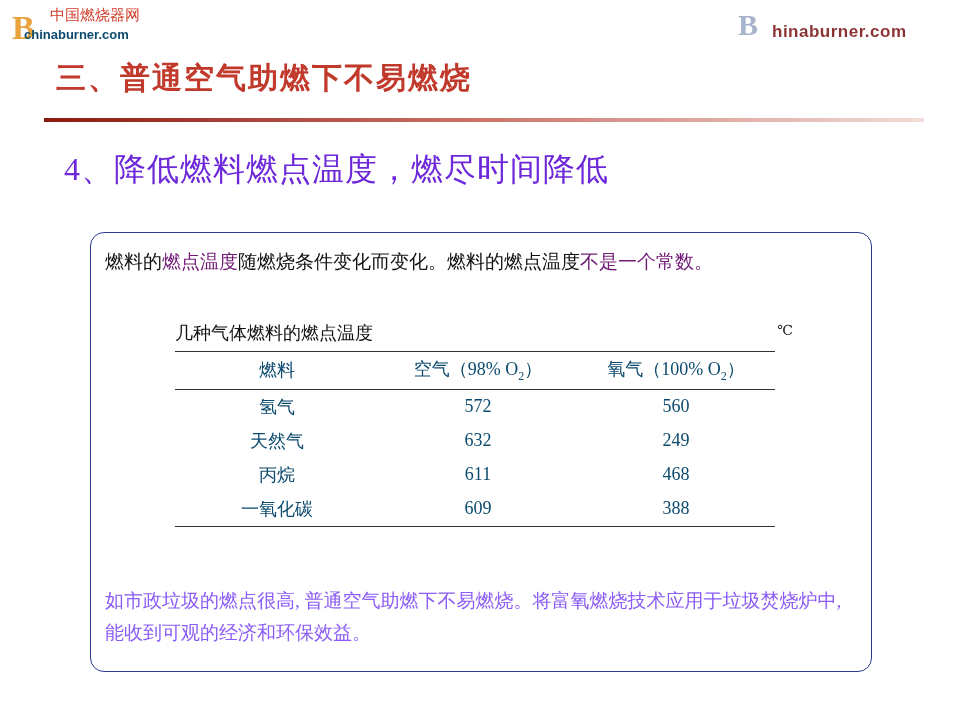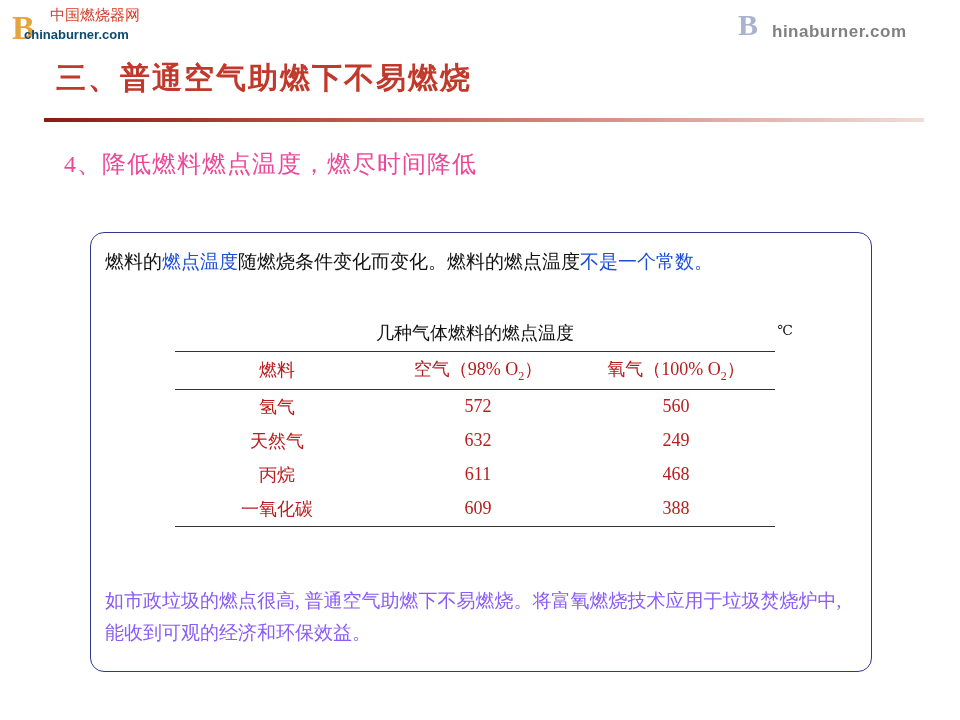--- a/index.html
+++ b/index.html
@@ -74,21 +74,21 @@
     color: #9aa6c4;
     opacity: 0.85;
   }
   .logo-right .rt {
     position: absolute;
     left: 34px;
     top: 14px;
     font-family: "Liberation Sans", sans-serif;
     font-size: 17px;
     font-weight: bold;
-    color: #737373;
+    color: #7f1d1d;
     opacity: 0.9;
     letter-spacing: 0.5px;
   }
 
   
   .slide-title {
     position: absolute;
     top: 58px;
     left: 56px;
     font-size: 30px;
@@ -104,22 +104,22 @@
     width: 880px;
     height: 4px;
     background: linear-gradient(to right, #8b1a10 0%, #c86a5e 45%, #f1dcd8 100%);
   }
 
   
   .subtitle {
     position: absolute;
     top: 148px;
     left: 64px;
-    font-size: 24px;
-    color: #ec4899;
+    font-size: 32px;
+    color: #6d28d9;
     letter-spacing: 1px;
   }
 
   
   .content-box {
     position: absolute;
     left: 90px;
     top: 232px;
     width: 782px;
     height: 440px;
@@ -132,49 +132,49 @@
   .para-top {
     position: absolute;
     left: 14px;
     top: 14px;
     width: 752px;
     font-size: 19px;
     line-height: 30px;
     color: #111111;
   }
   .hl {
-    color: #1d4ed8;
+    color: #701a75;
   }
 
   
   .tbl-wrap {
     position: absolute;
     left: 84px;
     top: 88px;
     width: 600px;
   }
   .tbl-caption {
     position: relative;
     font-size: 18px;
     color: #111;
-    text-align: center;
+    text-align: left;
     padding-bottom: 6px;
   }
   .tbl-unit {
     position: absolute;
     right: -18px;
     top: 1px;
     font-size: 14px;
     color: #111;
   }
   table.data {
     border-collapse: collapse;
     width: 100%;
     font-size: 18px;
-    color: #b91c1c;
+    color: #0c4a6e;
   }
   table.data th, table.data td {
     padding: 5px 4px;
     text-align: center;
     font-weight: normal;
   }
   table.data thead tr.head-row {
     border-top: 1px solid #333;
     border-bottom: 1px solid #333;
   }

